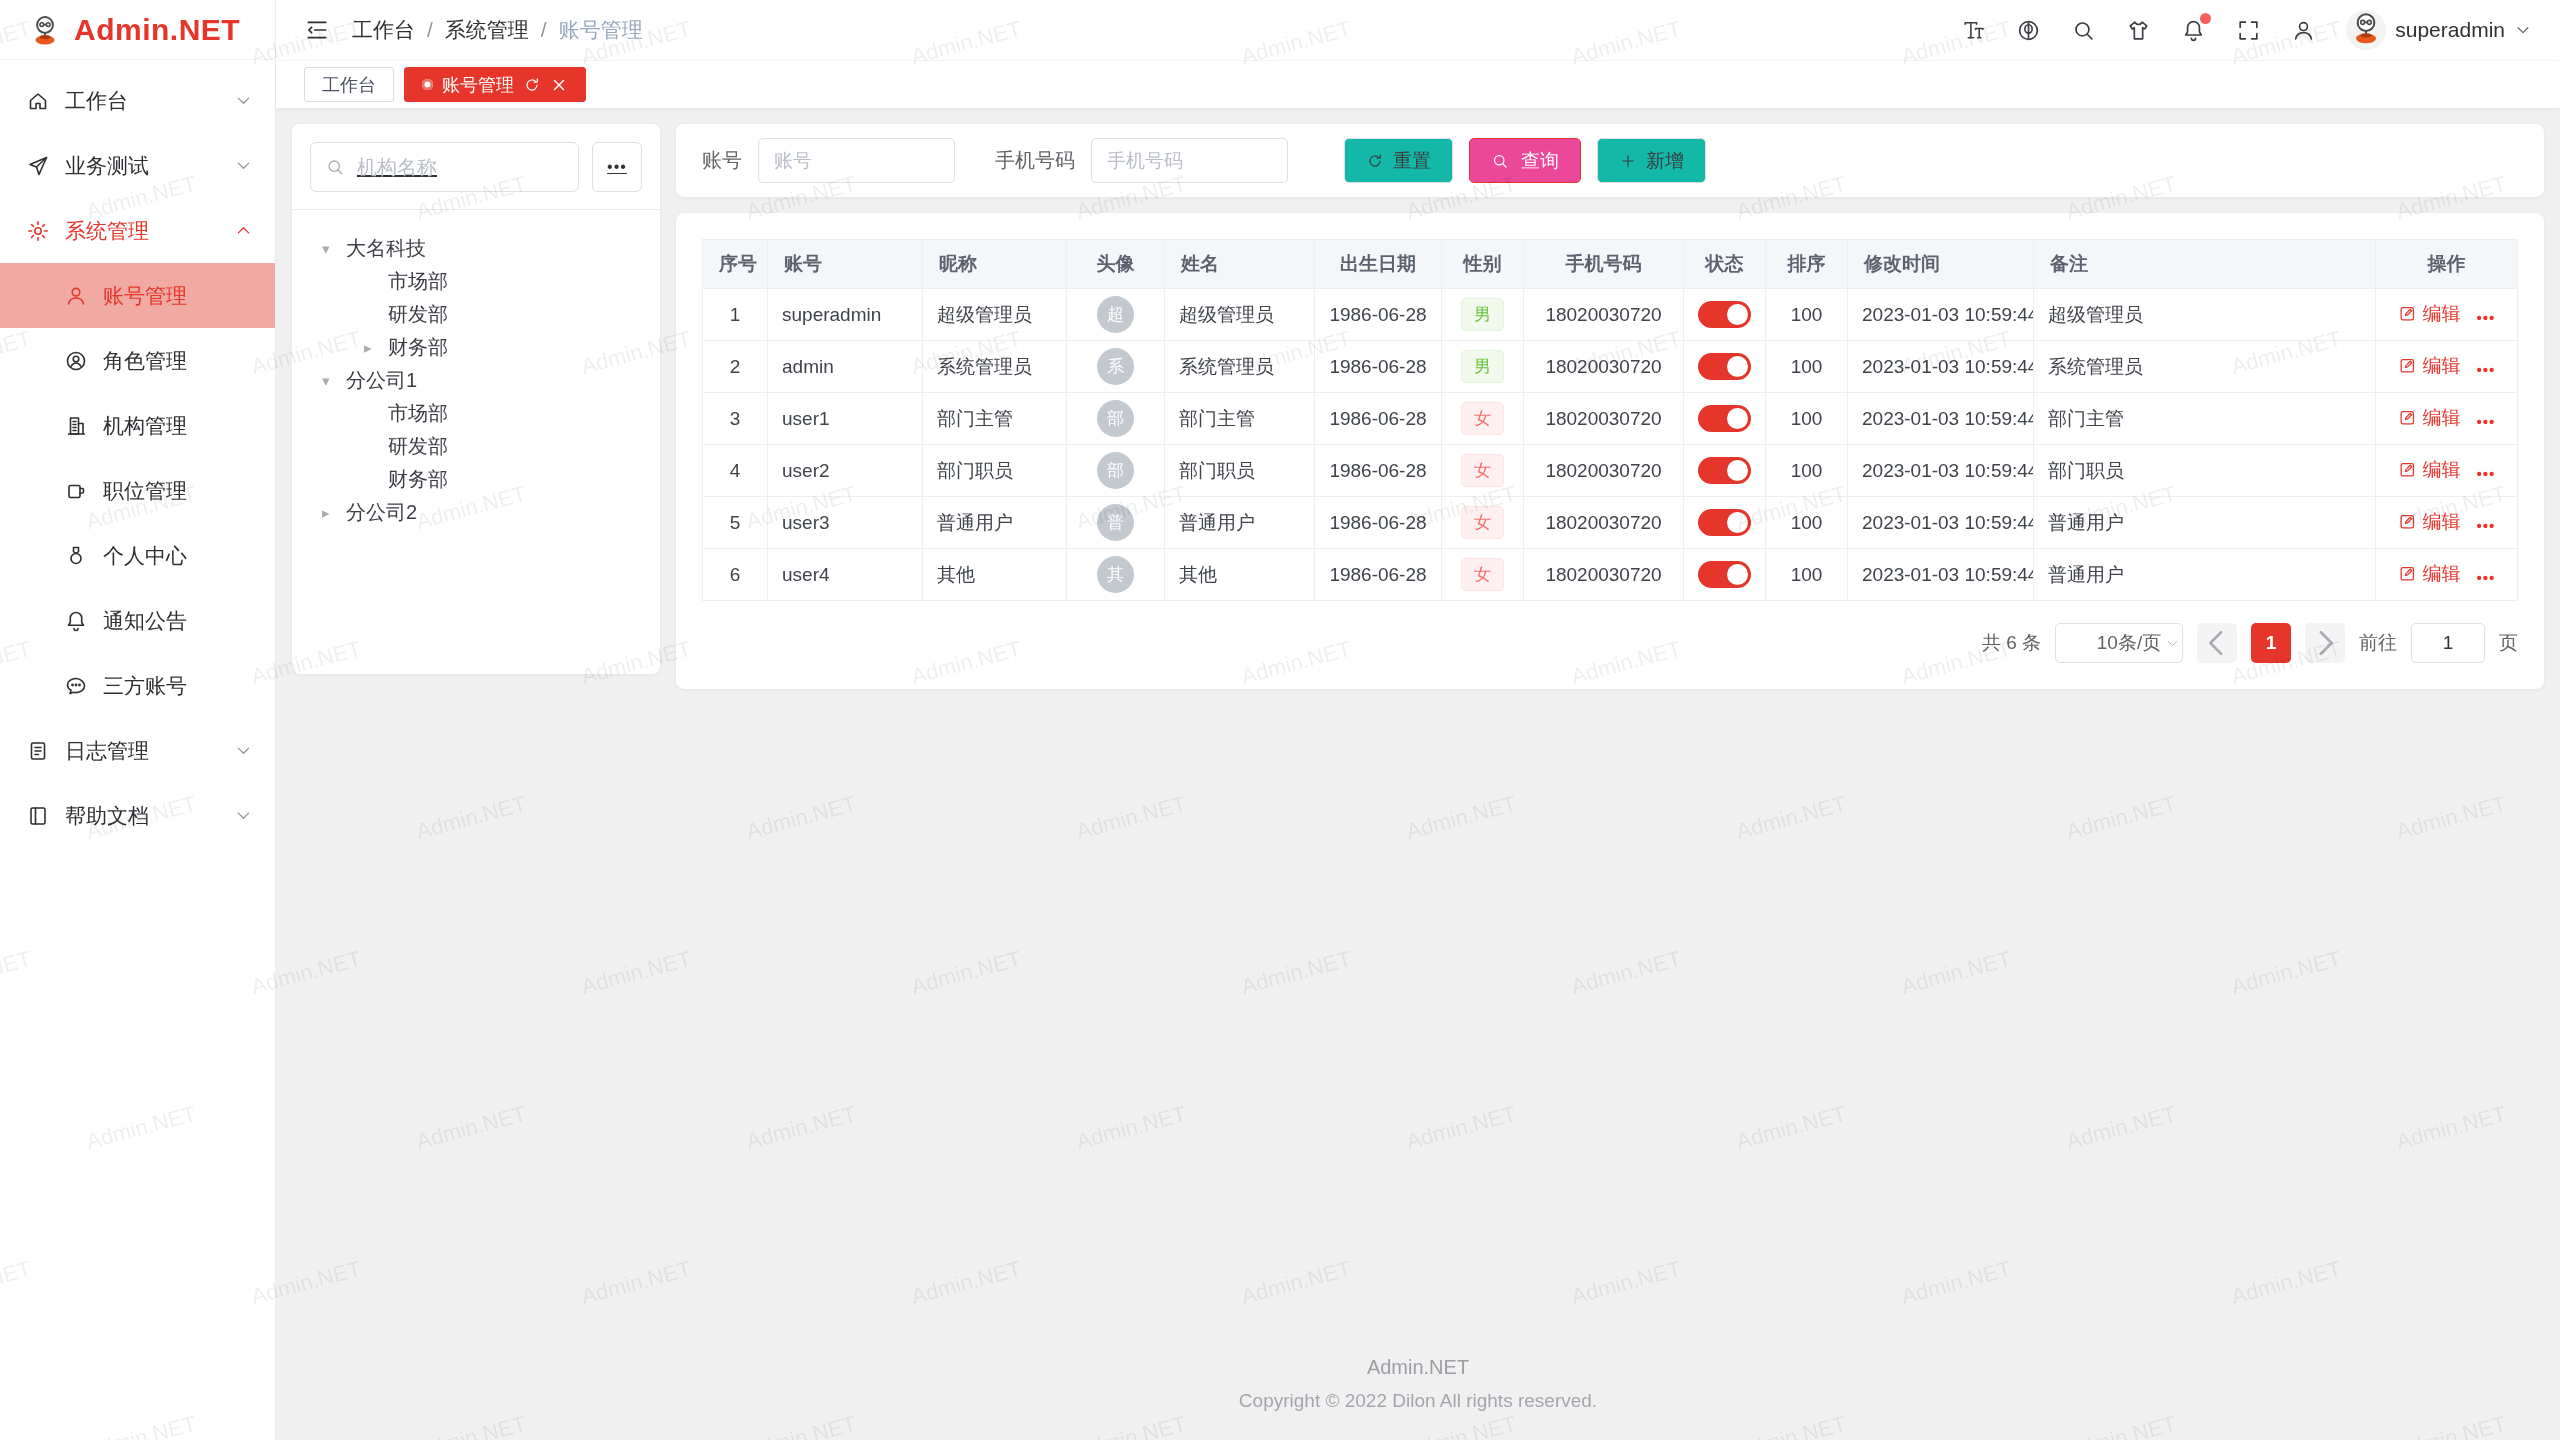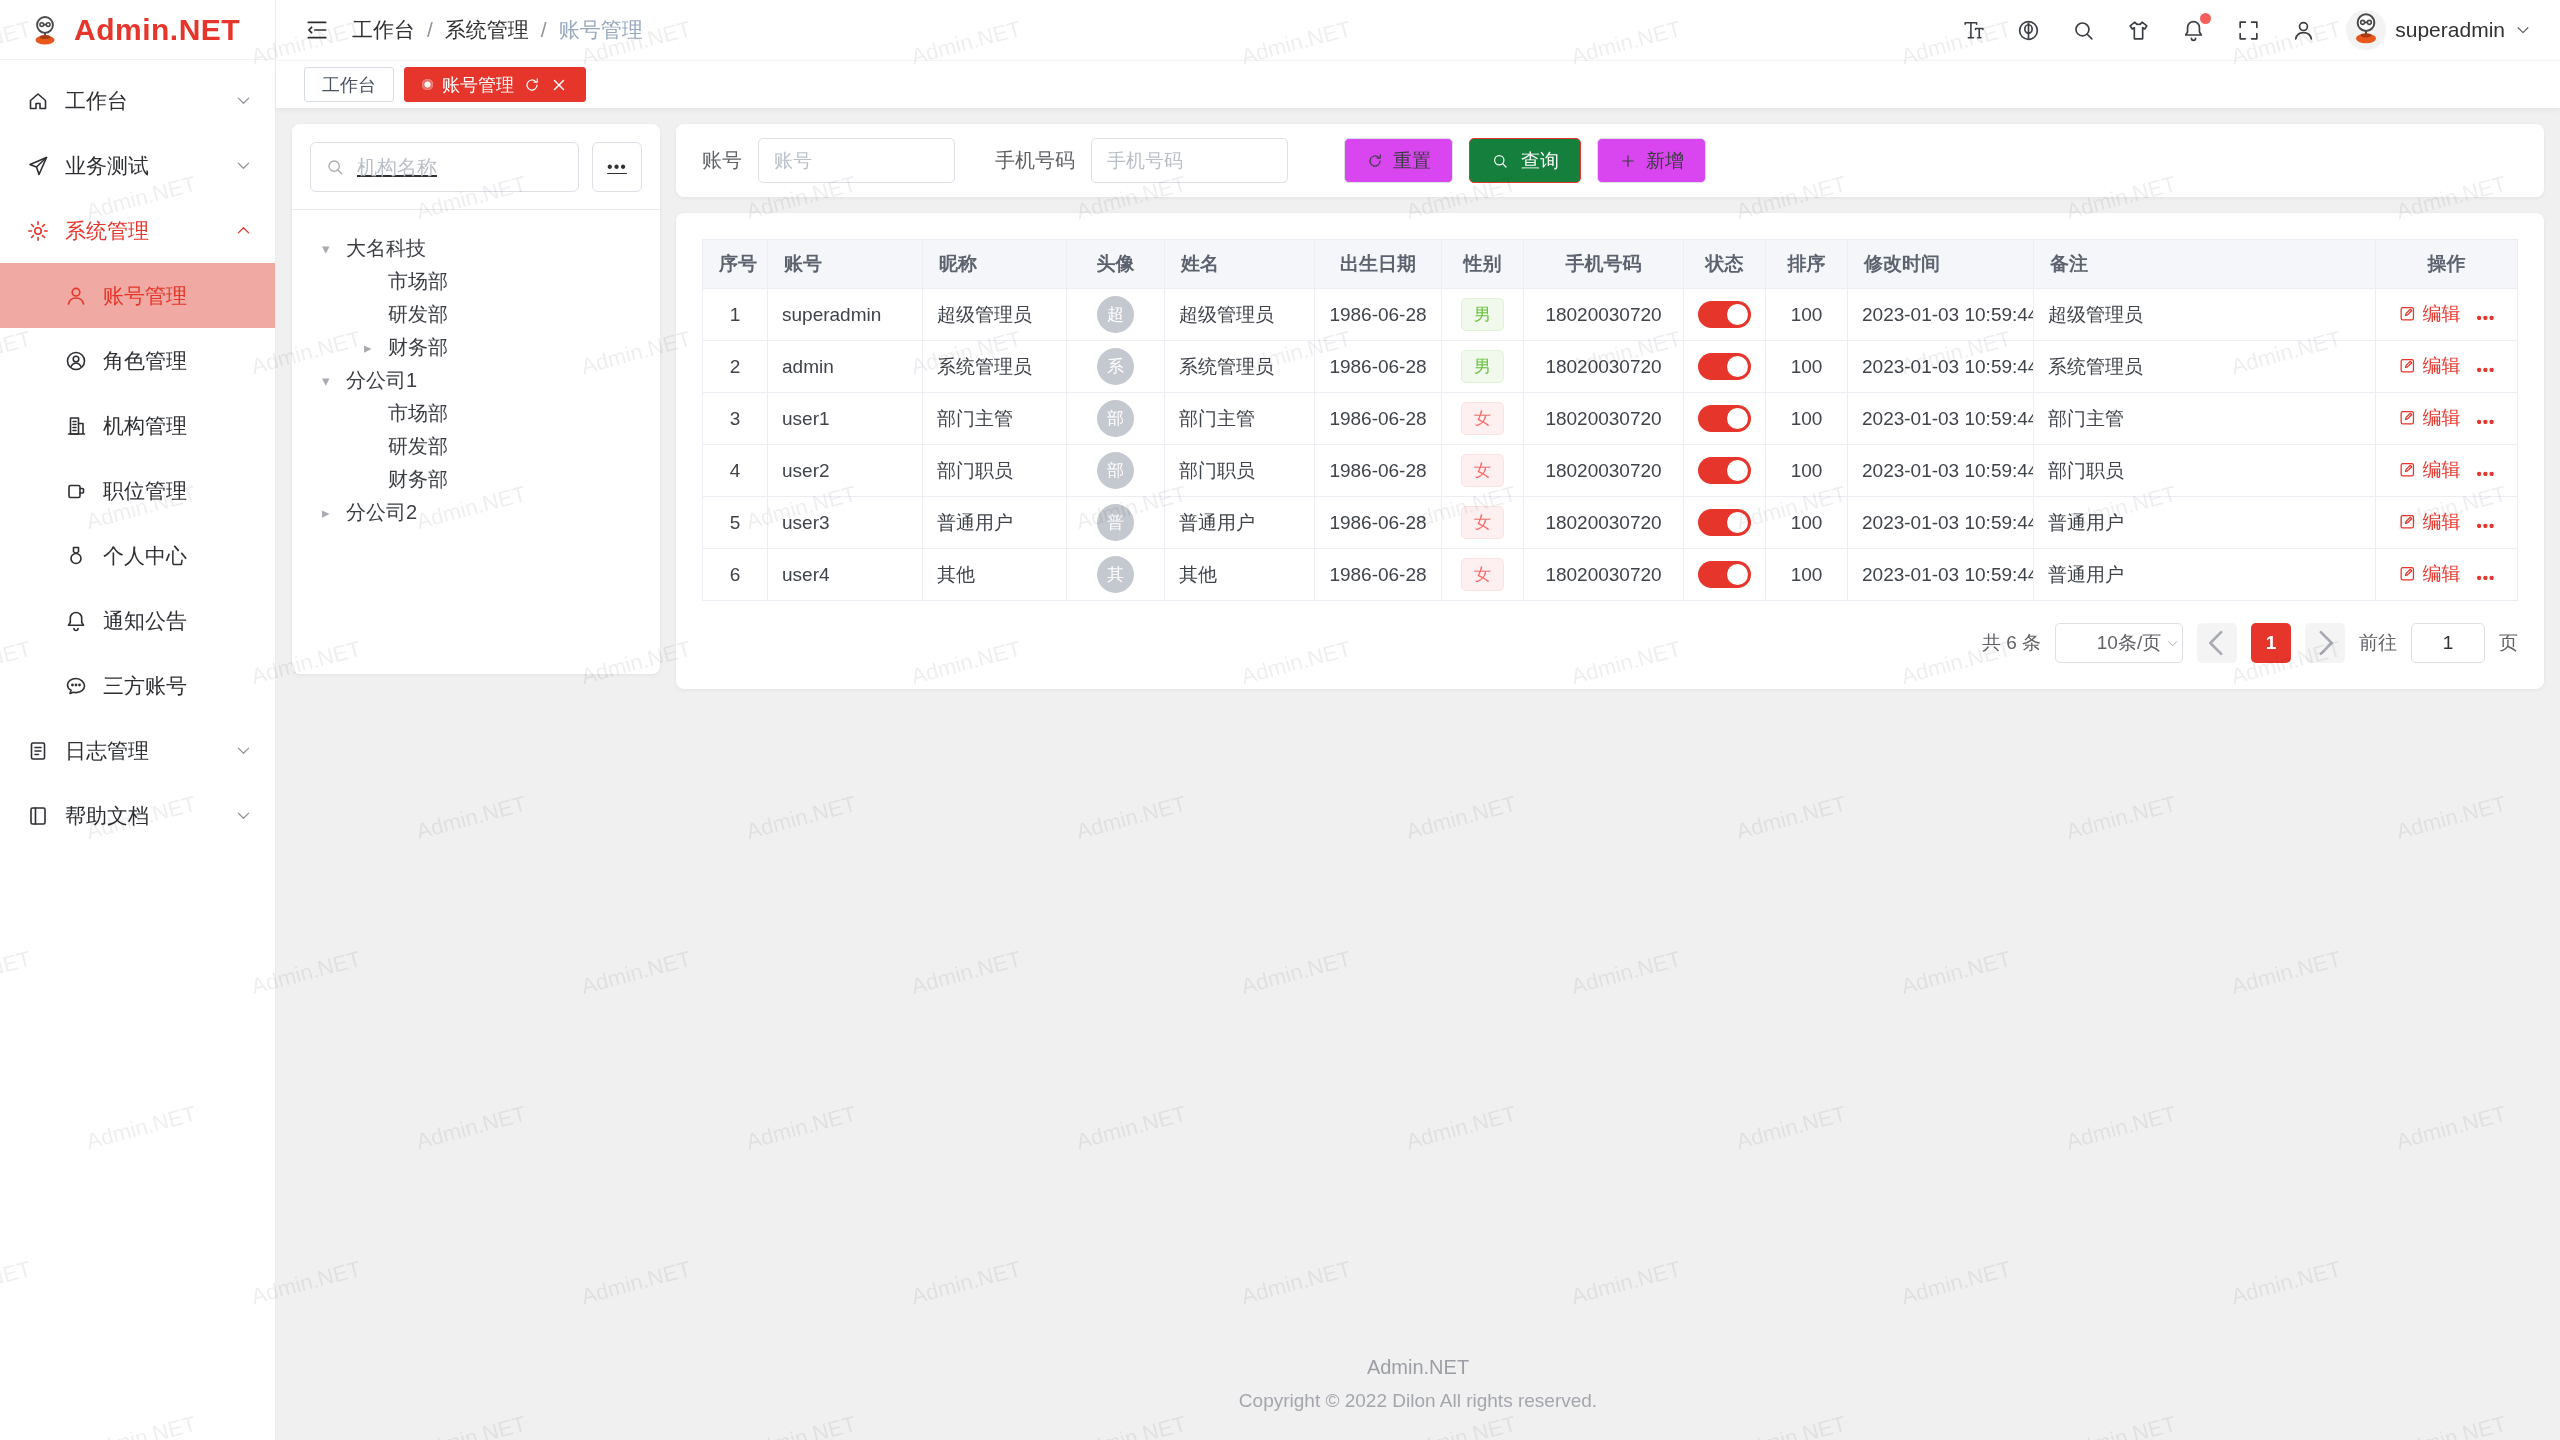--- a/index.html
+++ b/index.html
@@ -76,25 +76,25 @@
   .tnode.d0 { padding-left:12px; }
   .tnode.d1 { padding-left:54px; }
 
   
   .right-col { flex:1; display:flex; flex-direction:column; gap:16px; min-width:0; }
   .filter-card { height:73px; display:flex; align-items:center; padding:0 26px; gap:16px; }
   .f-label { font-size:20px; color:#606266; white-space:nowrap; }
   .f-label.gap { margin-left:24px; }
   .f-input { width:197px; height:45px; border:1px solid #dcdfe6; border-radius:5px; padding:0 15px; font-size:19px; color:#303133; outline:none; font-family:inherit; }
   .f-input::placeholder { color:#b9bec7; }
-  .btn { height:45px; display:inline-flex; align-items:center; justify-content:center; gap:9px; padding:0 21px; border:1px solid #dcdfe6; border-radius:5px; background:#d946ef; font-size:19px; color:#3a3d42; cursor:pointer; font-family:inherit; }
+  .btn { height:45px; display:inline-flex; align-items:center; justify-content:center; gap:9px; padding:0 21px; border:1px solid #dcdfe6; border-radius:5px; background:#14b8a6; font-size:19px; color:#3a3d42; cursor:pointer; font-family:inherit; }
   .btn .b-ic { width:18px; height:18px; display:inline-flex; }
   .btn .b-ic svg { width:18px; height:18px; }
   .btn.reset { margin-left:40px; }
-  .btn.primary { background:#15803d; border-color:#e6352b; color:#fff;gap:12px; }
+  .btn.primary { background:#ec4899; border-color:#e6352b; color:#fff;gap:12px; }
 
   
   .table-card { padding:26px; }
   table { width:100%; border-collapse:collapse; table-layout:fixed; font-size:19px; }
   th { background:#f5f6fa; color:#5c636e; font-weight:bold; height:49px; padding:0 16px; border:1px solid #ebeef5; text-align:left; white-space:nowrap; }
   td { height:52px; padding:0 14px; border:1px solid #ebeef5; color:#3f434a; white-space:nowrap; overflow:hidden; }
   th.c, td.c { text-align:center; }
   .avatar { display:inline-flex; width:37px; height:37px; border-radius:50%; background:#c4c8cf; color:#fff; font-size:17px; align-items:center; justify-content:center; }
   .tag { display:inline-block; height:33px; line-height:31px; padding:0 12px; border-radius:5px; font-size:17px; }
   .tag.male { color:#67c23a; background:#f0f9eb; border:1px solid #e1f3d8; }

